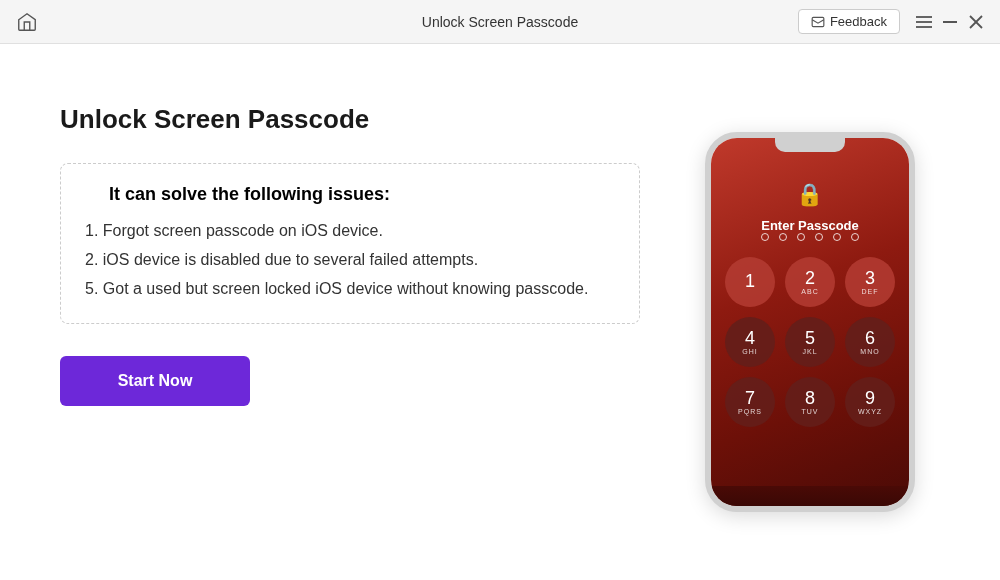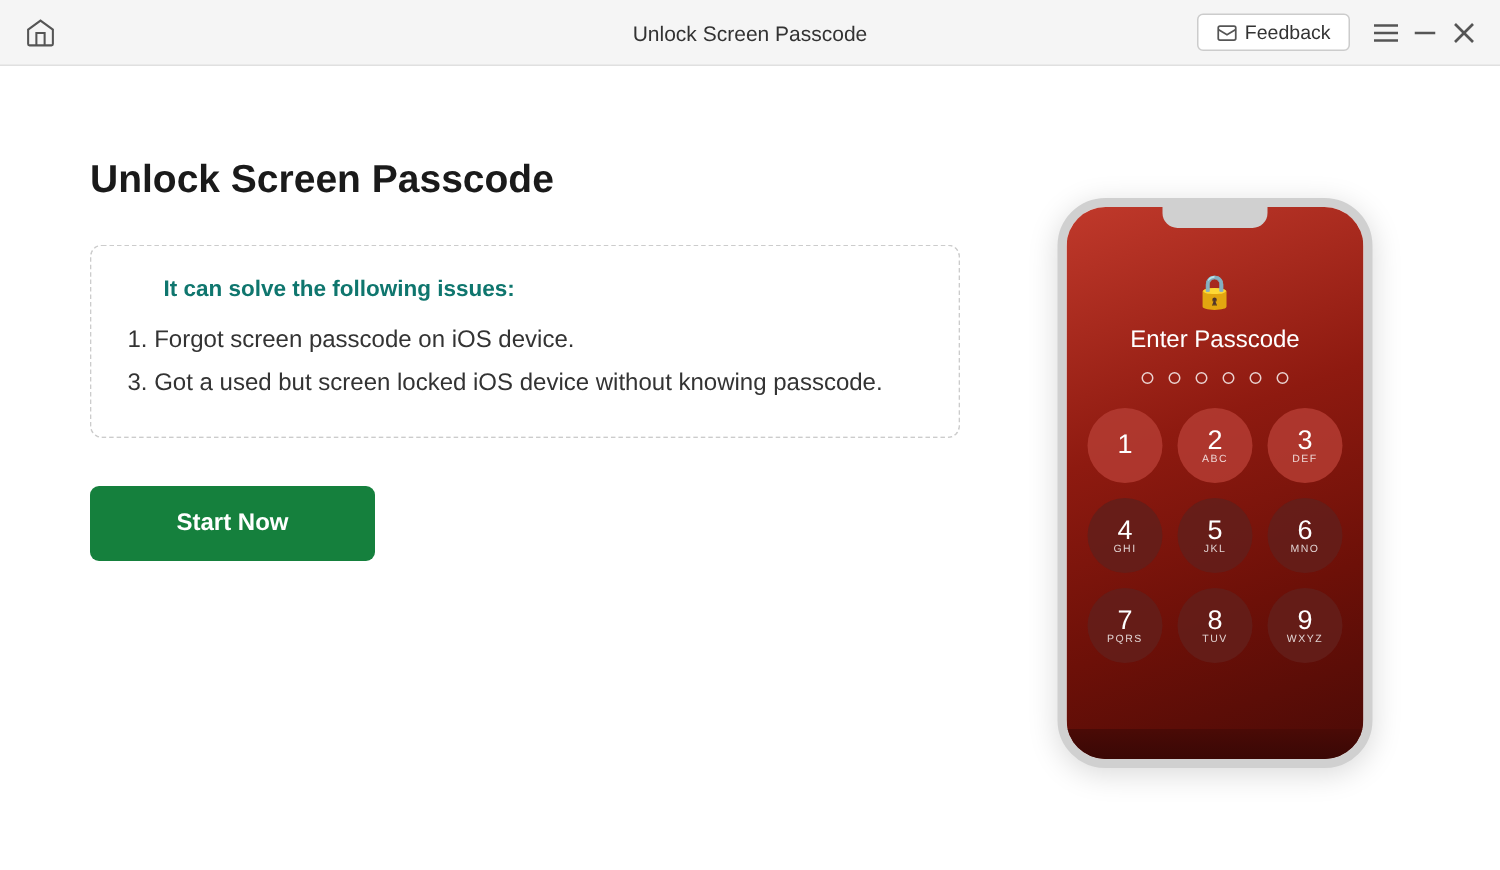--- a/index.html
+++ b/index.html
@@ -95,36 +95,36 @@
       color: #1a1a1a;
       margin-bottom: 28px;
     }
     .issues-box {
       border: 1px dashed #ccc;
       border-radius: 8px;
       padding: 20px 24px;
       margin-bottom: 32px;
     }
     .issues-title {
-      font-size: 15px;
+      font-size: 18px;
       font-weight: 700;
-      color: #0f766e;
+      color: #000000;
       margin-bottom: 12px;
       padding-left: 24px;
     }
     .issues-list {
       list-style: none;
     }
     .issues-list li {
       font-size: 16px;
       color: #333;
       line-height: 1.8;
     }
     .start-btn {
-      background: #15803d;
+      background: #6d28d9;
       color: white;
       border: none;
       border-radius: 6px;
       padding: 0 40px;
       height: 50px;
       font-size: 16px;
       font-weight: 600;
       cursor: pointer;
       min-width: 190px;
     }
@@ -165,23 +165,23 @@
       z-index: 2;
     }
     .lock-icon {
       margin-top: 10px;
       margin-bottom: 10px;
       color: white;
       font-size: 22px;
     }
     .enter-passcode-text {
       color: white;
-      font-size: 16px;
-      font-weight: 400;
-      margin-bottom: 12px;
+      font-size: 13px;
+      font-weight: 700;
+      margin-bottom: 0;
     }
     .passcode-dots {
       display: flex;
       gap: 10px;
       margin-bottom: 16px;
     }
     .dot {
       width: 8px;
       height: 8px;
       border-radius: 50%;
@@ -274,21 +274,22 @@
 
 <div class="main-content">
 
   <div class="left-panel">
     <h1 class="page-title">Unlock Screen Passcode</h1>
 
     <div class="issues-box">
       <div class="issues-title">It can solve the following issues:</div>
       <ul class="issues-list">
         <li>1. Forgot screen passcode on iOS device.</li>
-        <li>3. Got a used but screen locked iOS device without knowing passcode.</li>
+        <li>2. iOS device is disabled due to several failed attempts.</li>
+        <li>5. Got a used but screen locked iOS device without knowing passcode.</li>
       </ul>
     </div>
 
     <button class="start-btn">Start Now</button>
   </div>
 
   <div class="right-panel">
     <div class="phone-mockup">
       <div class="phone-screen">
         <div class="phone-notch"></div>

